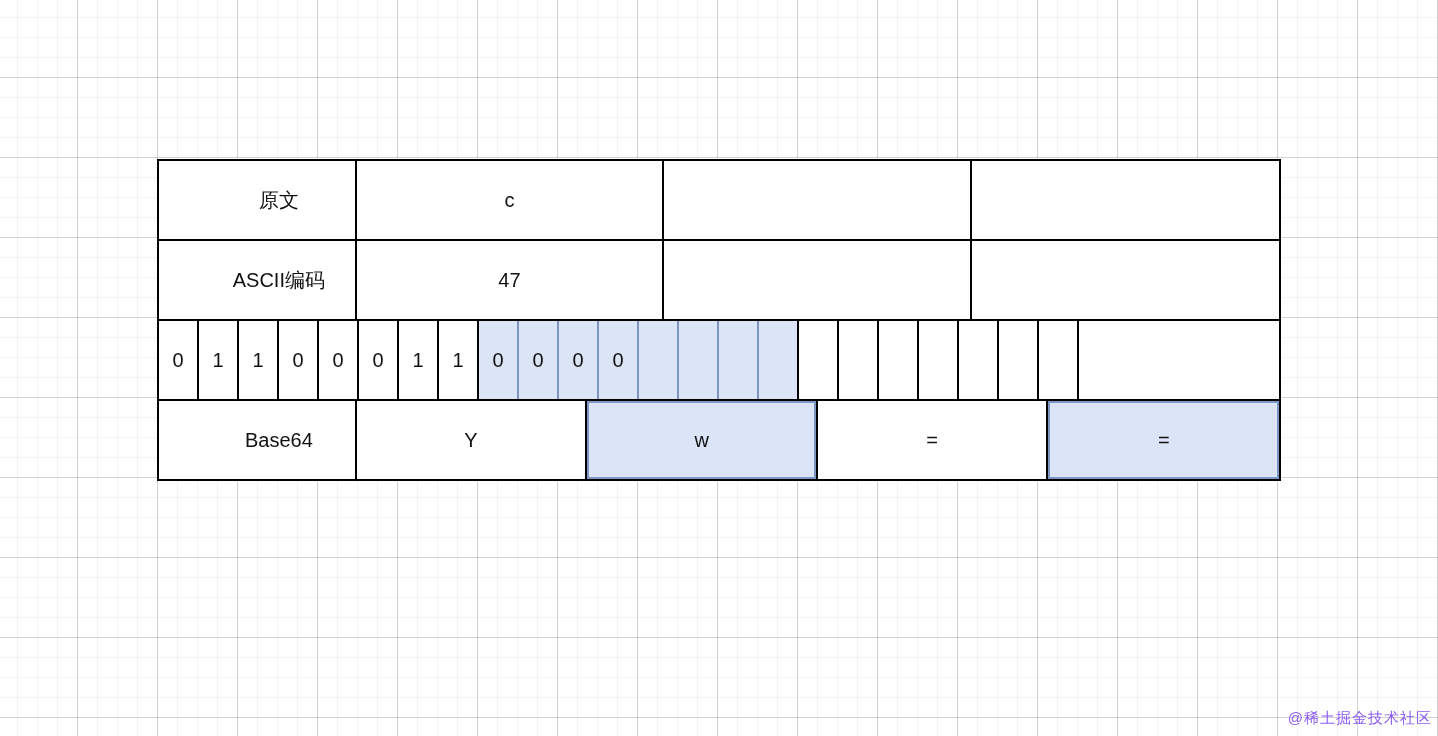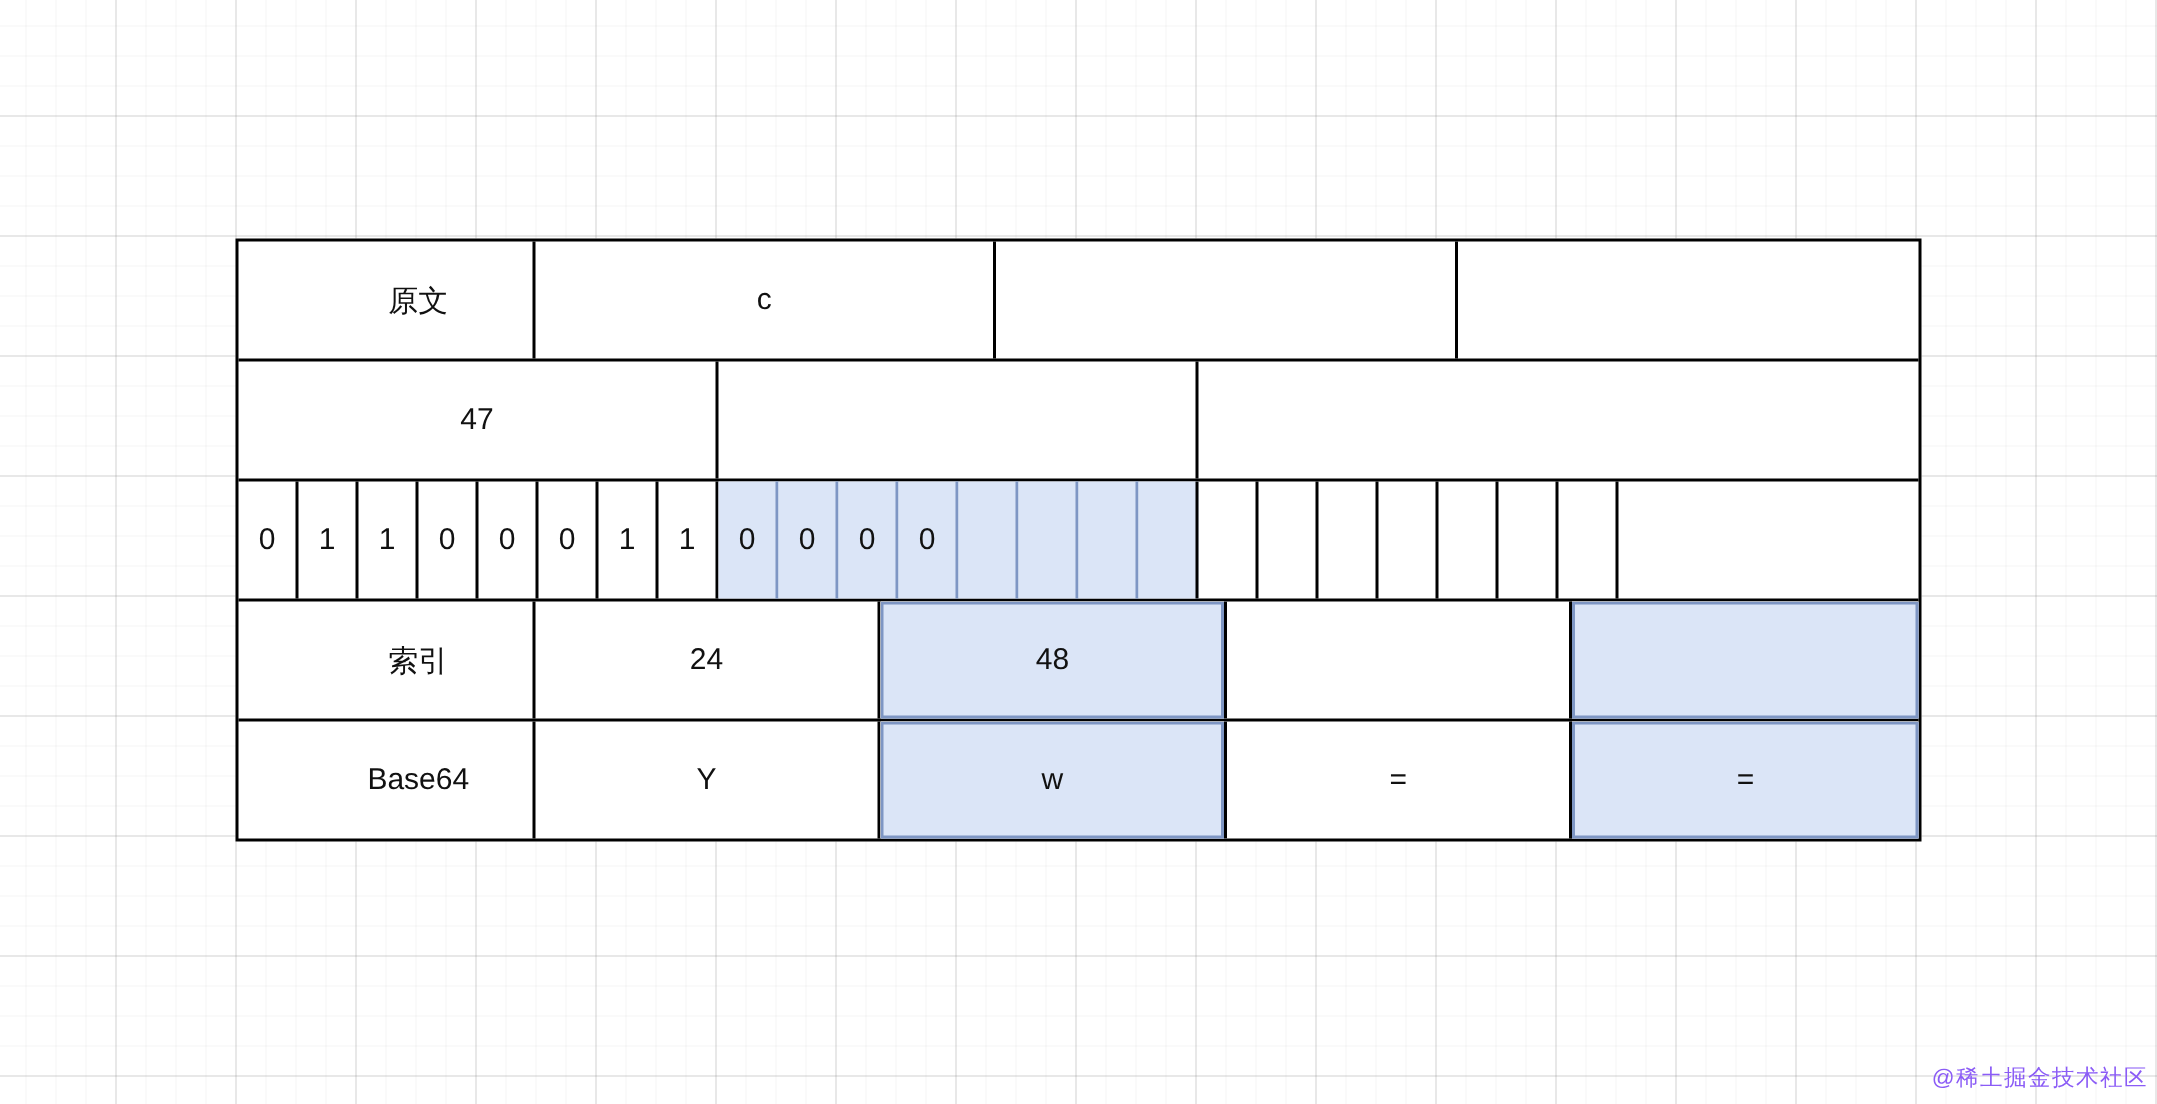--- a/index.html
+++ b/index.html
@@ -47,20 +47,21 @@
 <div class="tbl">
 
   <div class="row">
     <div class="cell label">原文</div>
     <div class="cell w8">c</div>
     <div class="cell w8"></div>
     <div class="cell w8"></div>
   </div>
 
   <div class="row">
+    <div class="cell label">ASCII编码</div>
     <div class="cell w8">47</div>
     <div class="cell w8"></div>
     <div class="cell w8"></div>
   </div>
 
   <div class="row">
     <div class="cell bit">0</div>
     <div class="cell bit">1</div>
     <div class="cell bit">1</div>
     <div class="cell bit">0</div>
@@ -79,27 +80,20 @@
     <div class="cell bit"></div>
     <div class="cell bit"></div>
     <div class="cell bit"></div>
     <div class="cell bit"></div>
     <div class="cell bit"></div>
     <div class="cell bit"></div>
     <div class="cell bit"></div>
     <div class="cell bit"></div>
   </div>
 
-  <div class="row">
-    <div class="cell label">索引</div>
-    <div class="cell b64">24</div>
-    <div class="cell b64 hlbox">48</div>
-    <div class="cell b64"></div>
-    <div class="cell b64 hlbox"></div>
-  </div>
 
   <div class="row">
     <div class="cell label">Base64</div>
     <div class="cell b64">Y</div>
     <div class="cell b64 hlbox">w</div>
     <div class="cell b64">=</div>
     <div class="cell b64 hlbox">=</div>
   </div>
 
 </div>

